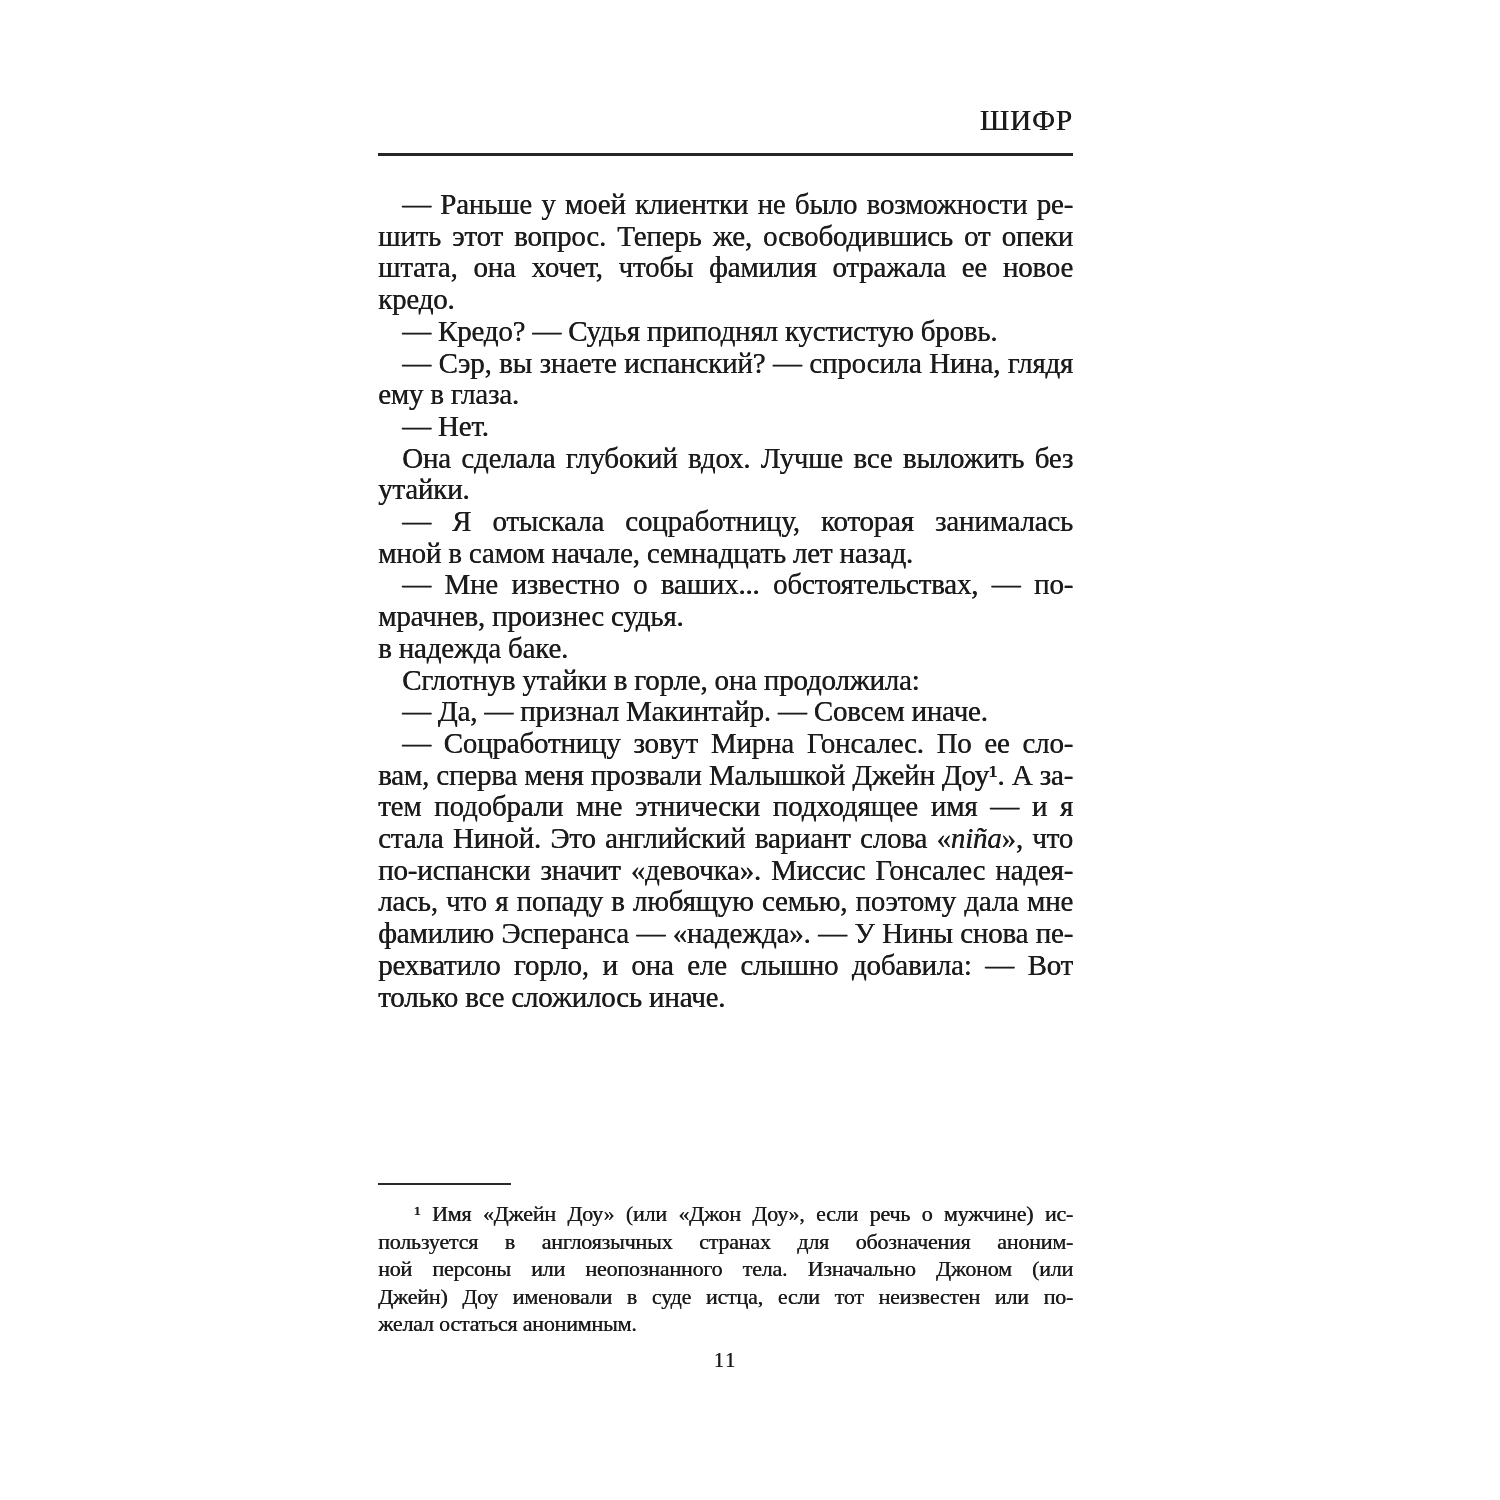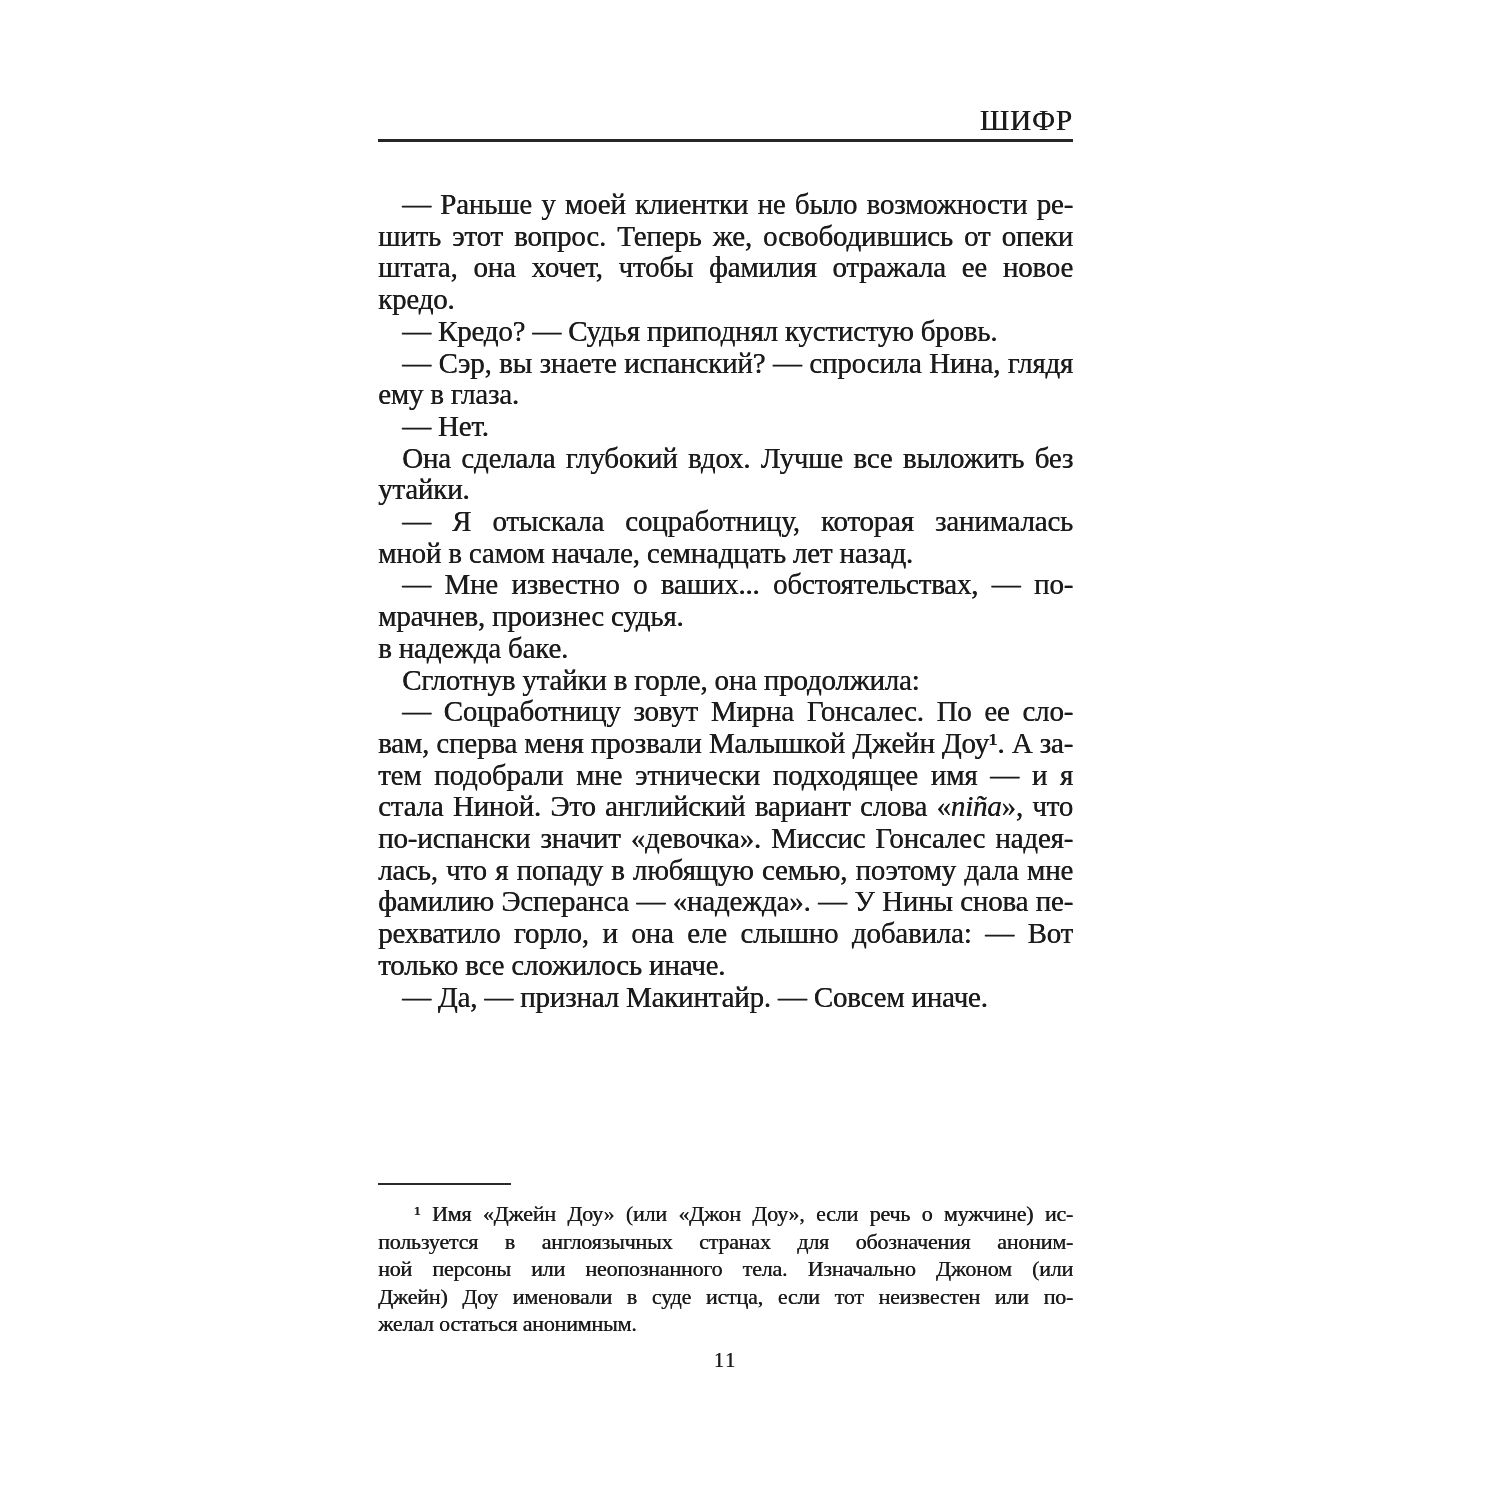--- a/index.html
+++ b/index.html
@@ -15,21 +15,21 @@
     color:#1c1c1c;
     text-shadow:0.4px 0 currentColor; 
   }
   
   .running-head{
     position:absolute;
     left:378px; top:106px; width:695px;
     text-align:right;
     font-size:29px; line-height:1;
     letter-spacing:1px;
-    padding-bottom:4px;
+    padding-bottom:18px;
     border-bottom:3px solid #262626;
   }
   
   .body-text{
     position:absolute;
     left:378px; top:189px; width:695px;
     font-size:29px; line-height:31.7px;
     letter-spacing:-0.2px;
   }
   .paragraph{ margin:0; }
@@ -101,32 +101,32 @@
         <div class="line first">— Мне известно о ваших... обстоятельствах, — по-</div>
         <div class="line last">мрачнев, произнес судья.</div>
       </div>
       <div class="paragraph">
         <div class="line last">в надежда баке.</div>
       </div>
       <div class="paragraph">
         <div class="line first last">Сглотнув утайки в горле, она продолжила:</div>
       </div>
       <div class="paragraph">
+        <div class="line first last">— Да, — признал Макинтайр. — Совсем иначе.</div>
+      </div>
+      <div class="paragraph">
         <div class="line first">— Соцработницу зовут Мирна Гонсалес. По ее сло-</div>
         <div class="line">вам, сперва меня прозвали Малышкой Джейн Доу¹. А за-</div>
         <div class="line">тем подобрали мне этнически подходящее имя — и я</div>
         <div class="line">стала Ниной. Это английский вариант слова «<em>niña</em>», что</div>
         <div class="line">по-испански значит «девочка». Миссис Гонсалес надея-</div>
         <div class="line">лась, что я попаду в любящую семью, поэтому дала мне</div>
         <div class="line">фамилию Эсперанса — «надежда». — У Нины снова пе-</div>
         <div class="line">рехватило горло, и она еле слышно добавила: — Вот</div>
         <div class="line last">только все сложилось иначе.</div>
-      </div>
-      <div class="paragraph">
-        <div class="line first last">— Да, — признал Макинтайр. — Совсем иначе.</div>
       </div>
     </main>
 
   <div class="footnote-rule"></div>
 
   <section class="footnote" id="footnote">
       <div class="line first">¹ Имя «Джейн Доу» (или «Джон Доу», если речь о мужчине) ис-</div>
       <div class="line">пользуется в англоязычных странах для обозначения аноним-</div>
       <div class="line">ной персоны или неопознанного тела. Изначально Джоном (или</div>
       <div class="line">Джейн) Доу именовали в суде истца, если тот неизвестен или по-</div>

